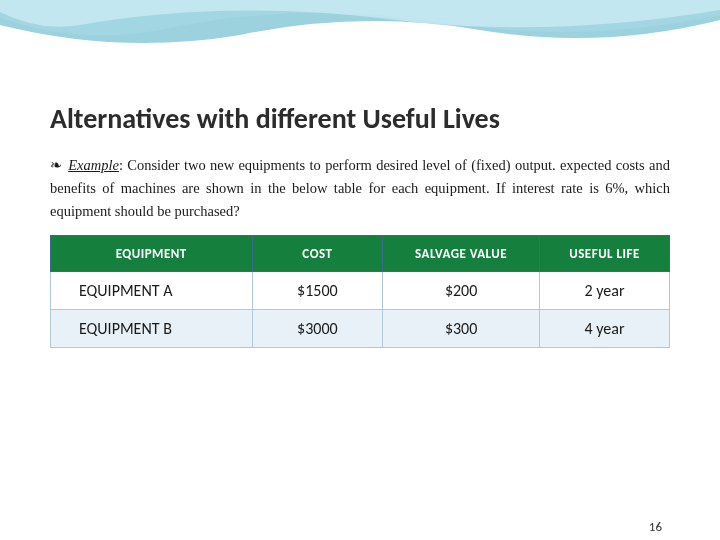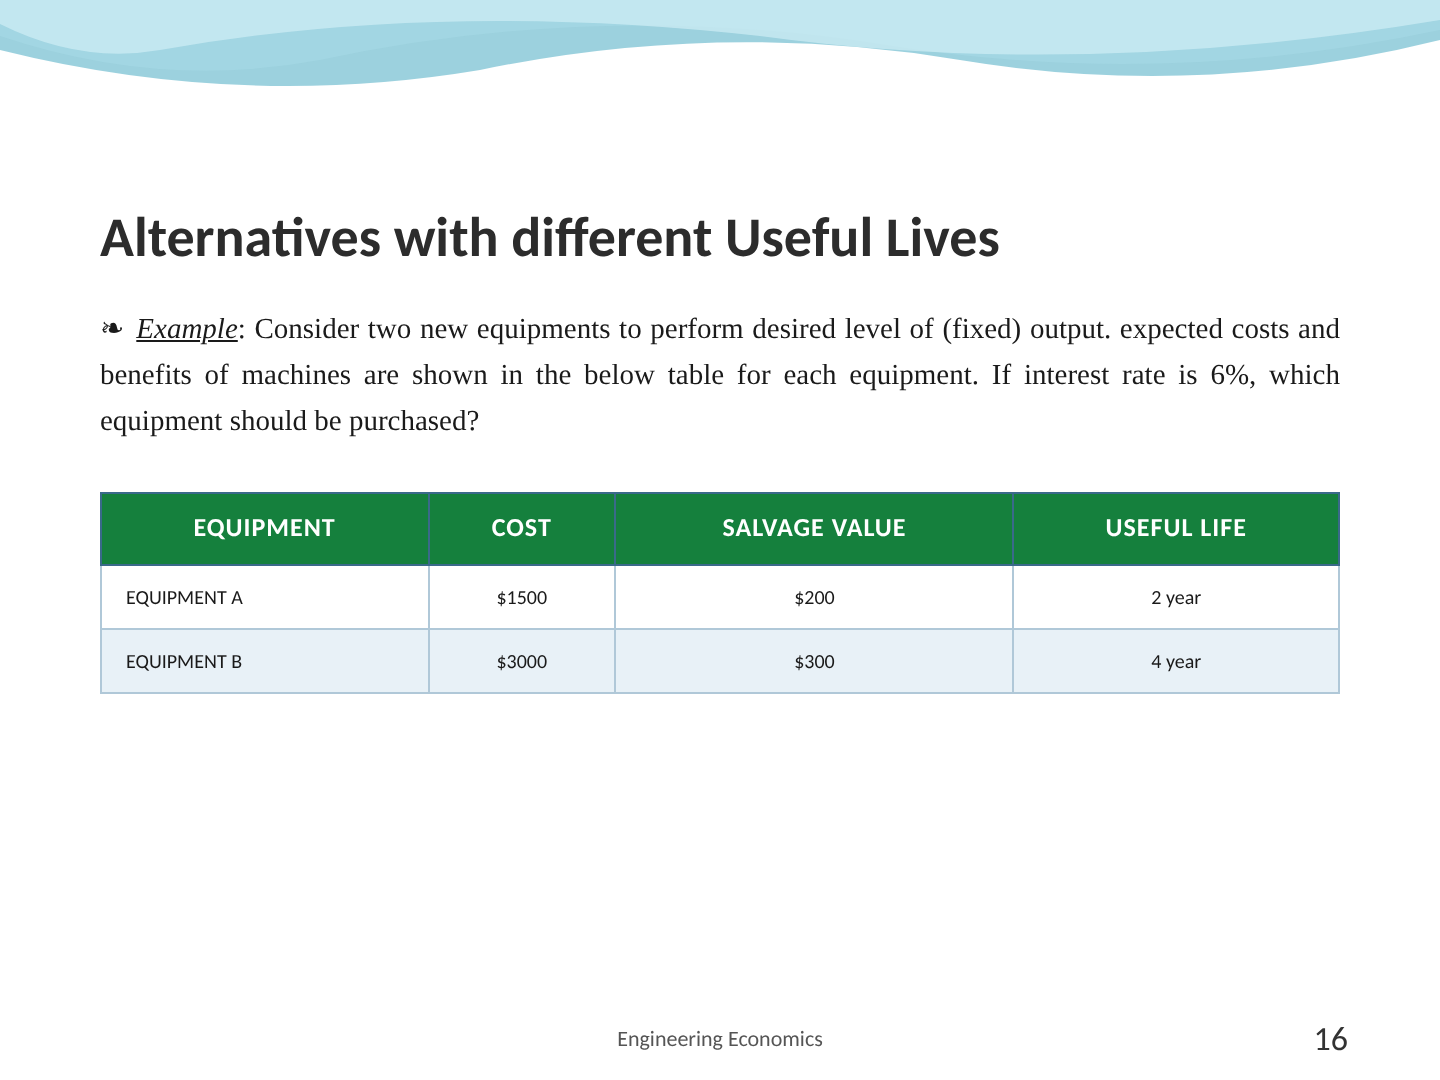--- a/index.html
+++ b/index.html
@@ -36,21 +36,21 @@
       margin-top: 81px;
       margin-bottom: 18px;
       font-family: Calibri, Arial, sans-serif;
     }
 
     .example-paragraph {
       font-size: 14.5px;
       color: #1a1a1a;
       line-height: 1.6;
       text-align: justify;
-      margin-bottom: 22px;
+      margin-bottom: 11px;
       font-family: Georgia, serif;
     }
 
     .example-label {
       font-style: italic;
       text-decoration: underline;
     }
 
     
     .equipment-table {
@@ -66,25 +66,25 @@
       text-align: center;
       padding: 10px 12px;
       font-weight: bold;
       font-size: 13px;
       border: 1px solid #3a6a8a;
       text-transform: uppercase;
       letter-spacing: 0.5px;
     }
 
     .equipment-table td {
-      padding: 9px 12px;
+      padding: 9px 28px;
       border: 1px solid #b0c8d8;
       text-align: center;
       color: #1a1a1a;
-      font-size: 10px;
+      font-size: 16px;
     }
 
     .equipment-table tr:nth-child(even) td {
       background-color: #e8f1f7;
     }
     .equipment-table tr:nth-child(odd) td {
       background-color: #ffffff;
     }
 
     .equipment-table td:first-child {
@@ -105,25 +105,25 @@
 
     .footer-text {
       font-size: 11px;
       color: #555;
       font-family: Calibri, Arial, sans-serif;
       flex: 1;
       text-align: center;
     }
 
     .footer-page {
-      font-size: 17px;
+      font-size: 13px;
       color: #333;
       font-family: Calibri, Arial, sans-serif;
       position: absolute;
-      right: 46px;
+      right: 58px;
     }
 
     .bullet-symbol {
       margin-right: 6px;
     }
   </style>
 </head>
 <body>
 
 <div class="wave-header">
@@ -163,15 +163,14 @@
         <td>$3000</td>
         <td>$300</td>
         <td>4 year</td>
       </tr>
     </tbody>
   </table>
 
 </div>
 
 <div class="footer">
-  <span class="footer-text">Engineering Economics</span>
   <span class="footer-page">16</span>
 </div>
 
 </body></html>

